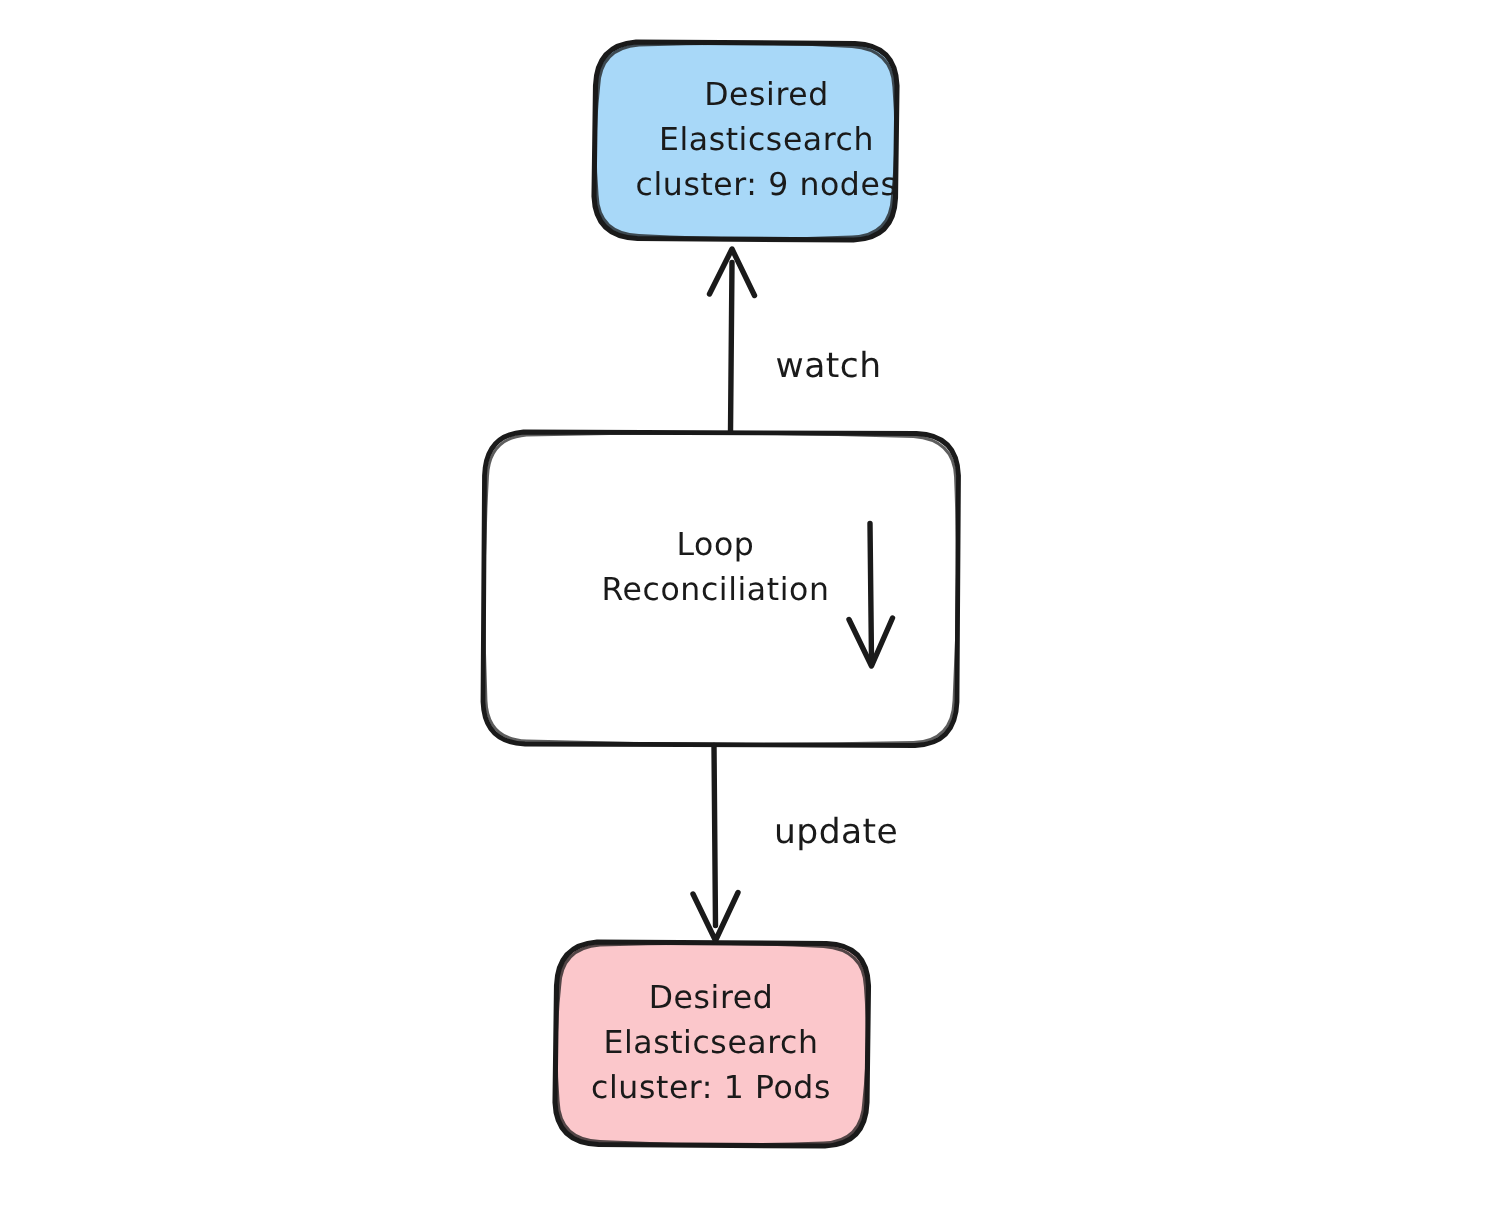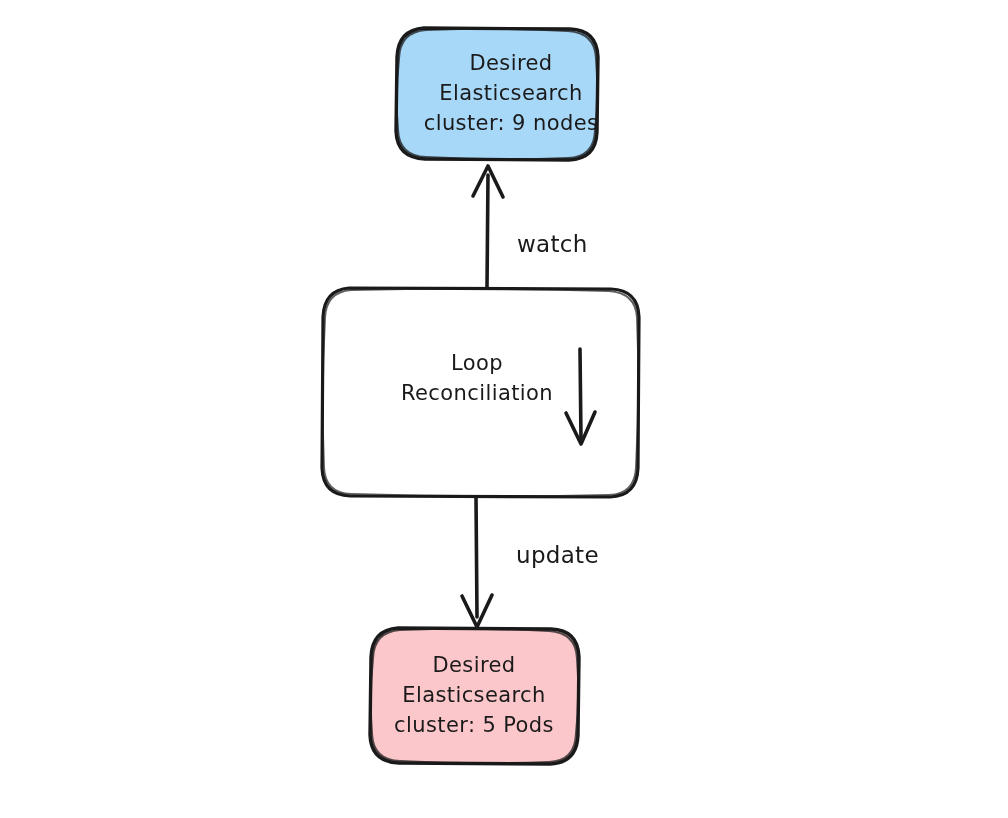--- a/index.html
+++ b/index.html
@@ -112,20 +112,20 @@
   </div>
 
   <div class="node-text" id="controller-node-text">
     <span class="node-line">Loop</span>
     <span class="node-line">Reconciliation</span>
   </div>
 
   <div class="node-text" id="actual-node-text">
     <span class="node-line">Desired</span>
     <span class="node-line">Elasticsearch</span>
-    <span class="node-line">cluster: 5 Pods</span>
+    <span class="node-line">cluster: 1 Pods</span>
   </div>
 
   <div class="edge-label" id="watch-label">watch</div>
 
   <div class="edge-label" id="update-label">update</div>
 
 </div>
 
 </body></html>

